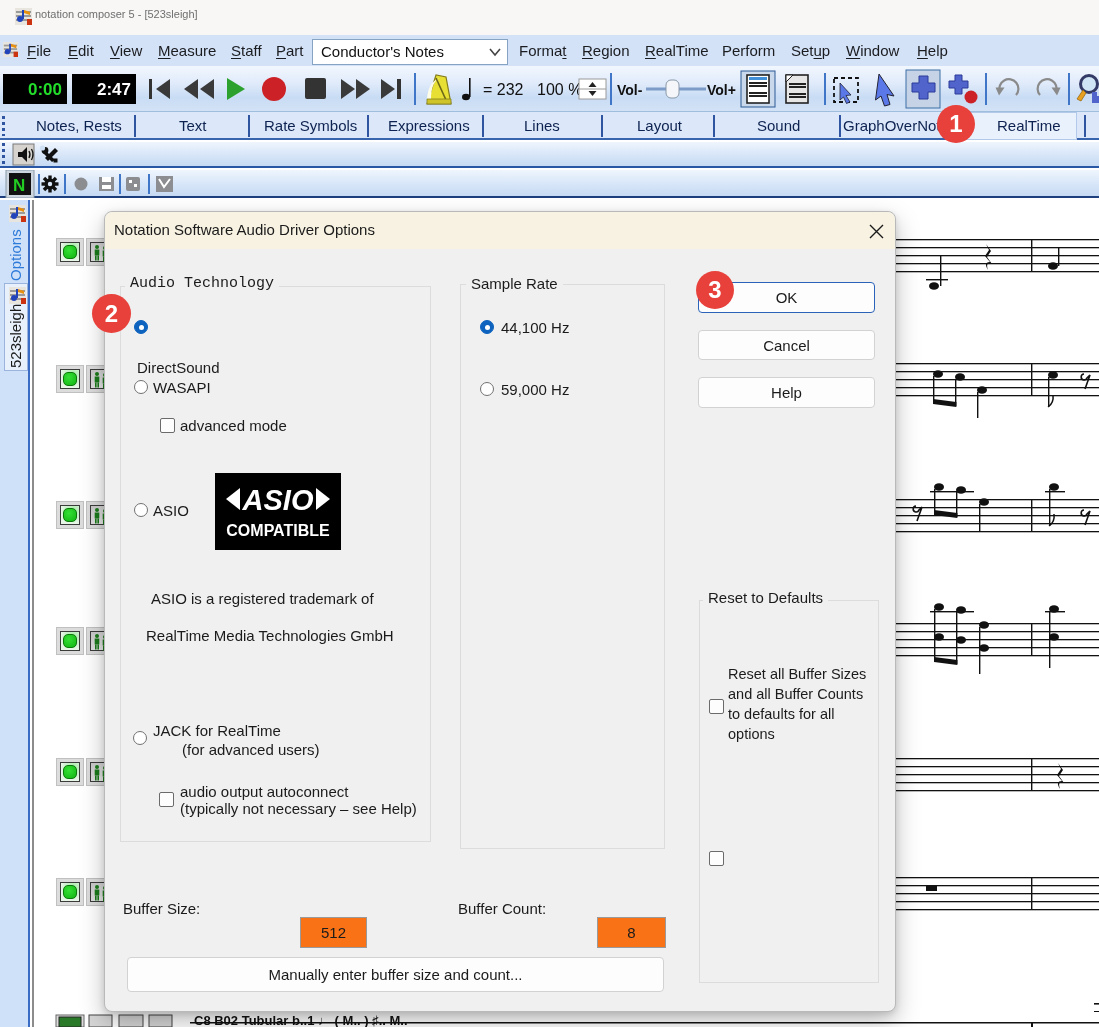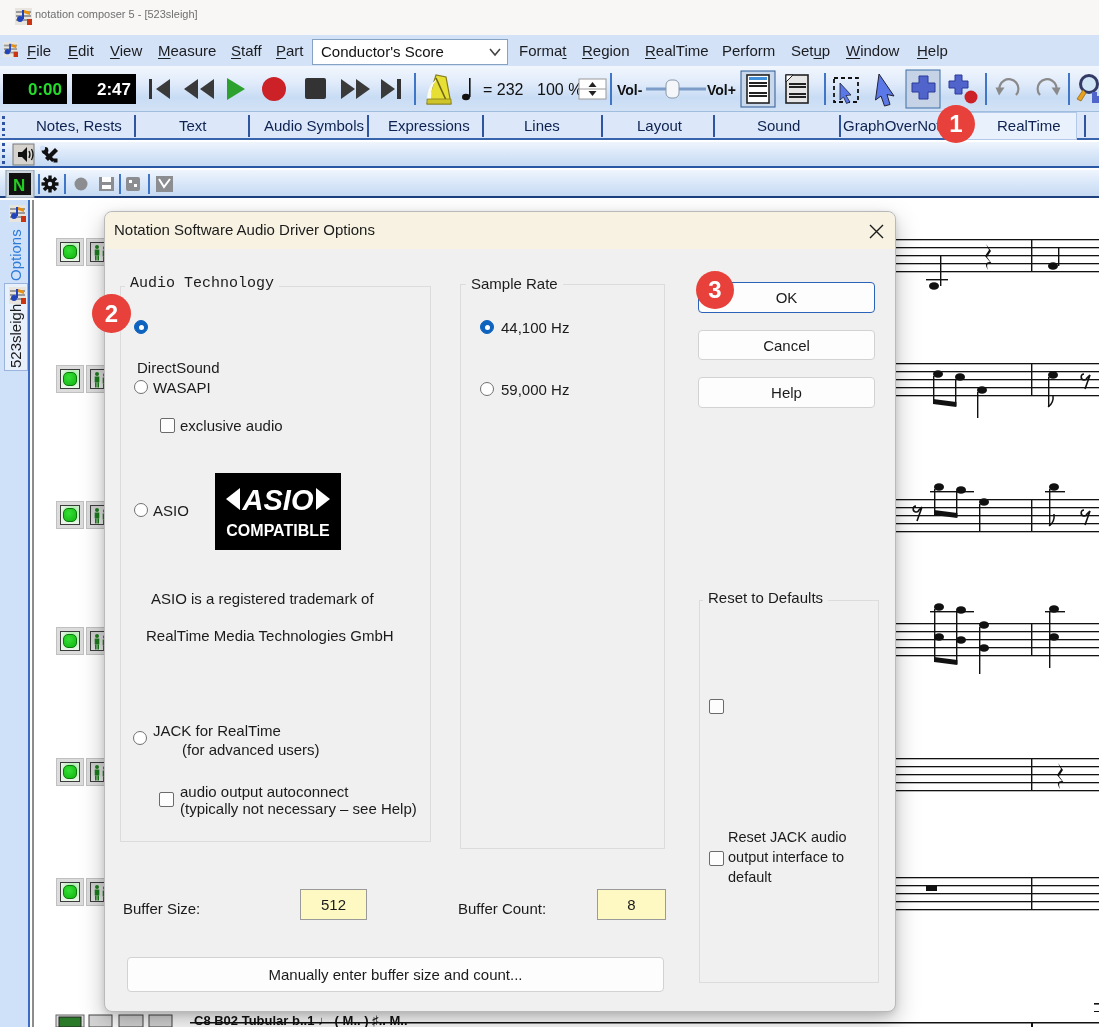--- a/index.html
+++ b/index.html
@@ -39,21 +39,21 @@
   #dlgtitle span { position:absolute; left:9px; top:9px; font-size:15px; color:#1b1b1b; }
   .grp { border:1px solid #dcdcdc; }
   .grplabel { position:absolute; background:#f0f0f0; padding:0 5px; font-size:15px; color:#1b1b1b; }
   .radio { width:14px; height:14px; border:1px solid #717171; border-radius:50%; background:#fff; }
   .radio.on { background:#0d63be; border-color:#0d63be; }
   .radio.on::after { content:""; position:absolute; left:3.5px; top:3.5px; width:5px; height:5px; border-radius:50%; background:#fff; }
   .check { width:15px; height:15px; border:1px solid #6b6b6b; border-radius:2px; background:#fdfdfd; }
   .dtext { font-size:15px; color:#1b1b1b; }
   .btn { background:#fdfdfd; border:1px solid #d2d2d2; border-radius:4px; font-size:15px; color:#1b1b1b;
          display:flex; align-items:center; justify-content:center; }
-  .tbox { background:#fef9c3; border:1px solid #9a9a9a; font-size:15px; color:#1b1b1b; display:flex; align-items:center; justify-content:center; }
+  .tbox { background:#f97316; border:1px solid #9a9a9a; font-size:15px; color:#1b1b1b; display:flex; align-items:center; justify-content:center;margin-top:28px; }
   
   .redc { border-radius:50%; background:#e8403a; color:#fff; font-size:24px; font-weight:bold;
           display:flex; align-items:center; justify-content:center; z-index:50; }
 </style>
 </head>
 <body>
 
   <div class="abs" id="titlebar"></div>
   <div class="abs" id="titletext">notation composer 5 - [523sleigh]</div>
   <svg class="abs" style="left:15px;top:8px" width="17" height="17" viewBox="0 0 17 17">
@@ -77,21 +77,21 @@
     <rect x="7" y="2" width="2" height="9" fill="#2244bb"></rect>
     <path d="M9 2 L15 4 L15 7 L9 5 Z" fill="#e89010"></path>
     <rect x="12" y="11" width="5" height="6" fill="#cc3311"></rect>
   </svg>
   <div class="abs menuitem" style="left:27px"><u>F</u>ile</div>
   <div class="abs menuitem" style="left:68px"><u>E</u>dit</div>
   <div class="abs menuitem" style="left:110px"><u>V</u>iew</div>
   <div class="abs menuitem" style="left:158px"><u>M</u>easure</div>
   <div class="abs menuitem" style="left:231px"><u>S</u>taff</div>
   <div class="abs menuitem" style="left:276px"><u>P</u>art</div>
-  <div class="abs" id="combo">Conductor's Score</div>
+  <div class="abs" id="combo">Conductor's Notes</div>
   <svg class="abs" style="left:488px;top:47px" width="14" height="10" viewBox="0 0 14 10">
     <path d="M2 2 L7 8 L12 2" stroke="#444" stroke-width="1.6" fill="none"></path>
   </svg>
   <div class="abs menuitem" style="left:519px">Forma<u>t</u></div>
   <div class="abs menuitem" style="left:582px"><u>R</u>egion</div>
   <div class="abs menuitem" style="left:645px"><u>R</u>ealTime</div>
   <div class="abs menuitem" style="left:722px">Perform</div>
   <div class="abs menuitem" style="left:791px">Set<u>u</u>p</div>
   <div class="abs menuitem" style="left:846px"><u>W</u>indow</div>
   <div class="abs menuitem" style="left:917px"><u>H</u>elp</div>
@@ -173,21 +173,21 @@
 
     <circle cx="1089" cy="18" r="8.5" fill="#cfe4f5" stroke="#333a66" stroke-width="3"></circle>
     <path d="M1083 24 L1077 33 L1081 35 L1086 27 Z" fill="#e8a020" stroke="#9a6a10" stroke-width="0.8"></path>
     <path d="M1092 26 L1097 26 L1097 30 L1099 30 L1099 37 L1092 37 Z" fill="#5064cc"></path>
   </svg>
 
   <div class="abs" id="tabrow"></div>
   <div class="abs" style="left:963px;top:112px;width:114px;height:28px;background:#e9f1fc;border:1px solid #b3c9e9;"></div>
   <div class="abs tab" style="left:36px">Notes, Rests</div>
   <div class="abs tab" style="left:179px">Text</div>
-  <div class="abs tab" style="left:264px">Audio Symbols</div>
+  <div class="abs tab" style="left:264px">Rate Symbols</div>
   <div class="abs tab" style="left:388px">Expressions</div>
   <div class="abs tab" style="left:524px">Lines</div>
   <div class="abs tab" style="left:637px">Layout</div>
   <div class="abs tab" style="left:757px">Sound</div>
   <div class="abs tab" style="left:843px">GraphOverNot</div>
   <div class="abs tab" style="left:997px">RealTime</div>
   <div class="abs tabsep" style="left:134px"></div>
   <div class="abs tabsep" style="left:248px"></div>
   <div class="abs tabsep" style="left:367px"></div>
   <div class="abs tabsep" style="left:482px"></div>
@@ -490,21 +490,21 @@
       <path d="M2 2 L15 15 M15 2 L2 15" stroke="#1b1b1b" stroke-width="1.4"></path>
     </svg>
 
     <div class="abs grp" style="left:15px;top:74px;width:311px;height:556px;"></div>
     <div class="grplabel" style="left:20px;top:63px;font-family:Liberation Mono, monospace;">Audio Technology</div>
     <div class="abs radio on" style="left:29px;top:108px;"></div>
     <div class="abs dtext" style="left:32px;top:107px;margin-top:40px;">DirectSound</div>
     <div class="abs radio" style="left:29px;top:168px;"></div>
     <div class="abs dtext" style="left:48px;top:167px;">WASAPI</div>
     <div class="abs check" style="left:55px;top:206px;"></div>
-    <div class="abs dtext" style="left:75px;top:205px;">exclusive audio</div>
+    <div class="abs dtext" style="left:75px;top:205px;">advanced mode</div>
     <div class="abs radio" style="left:29px;top:291px;"></div>
     <div class="abs dtext" style="left:48px;top:290px;">ASIO</div>
 
     <div class="abs" style="left:110px;top:261px;width:126px;height:77px;background:#000;"></div>
     <svg class="abs" style="left:110px;top:261px" width="126" height="77" viewBox="0 0 126 77">
       <path d="M11 26 L25 15 L25 37 Z" fill="#fff"></path>
       <text x="63" y="37" font-size="29" font-weight="bold" font-style="italic" fill="#fff" text-anchor="middle" font-family="Liberation Sans">ASIO</text>
       <path d="M115 26 L101 15 L101 37 Z" fill="#fff"></path>
       <text x="63" y="63" font-size="16" font-weight="bold" fill="#fff" text-anchor="middle" font-family="Liberation Sans">COMPATIBLE</text>
     </svg>
@@ -527,21 +527,21 @@
     <div class="abs dtext" style="left:353px;top:688px;">Buffer Count:</div>
     <div class="abs tbox" style="left:492px;top:677px;width:69px;height:31px;">8</div>
 
     <div class="abs btn" style="left:593px;top:118px;width:177px;height:30px;">Cancel</div>
     <div class="abs btn" style="left:593px;top:70px;width:177px;height:31px;border:1.5px solid #2b63b8;">OK</div>
     <div class="abs btn" style="left:593px;top:165px;width:177px;height:31px;">Help</div>
 
     <div class="abs grp" style="left:594px;top:388px;width:180px;height:383px;"></div>
     <div class="grplabel" style="left:598px;top:377px;">Reset to Defaults</div>
     <div class="abs check" style="left:604px;top:487px;"></div>
+    <div class="abs dtext" style="left:623px;top:452px;width:150px;font-size:14.5px;line-height:20px;">Reset all Buffer Sizes and all Buffer Counts to defaults for all options</div>
     <div class="abs check" style="left:604px;top:639px;"></div>
-    <div class="abs dtext" style="left:623px;top:615px;width:140px;font-size:14.5px;line-height:20px;">Reset JACK audio output interface to default</div>
 
     <div class="abs btn" style="left:22px;top:745px;width:537px;height:35px;">Manually enter buffer size and count...</div>
   </div>
 
   <div class="abs redc" style="left:937px;top:105px;width:38px;height:38px;">1</div>
   <div class="abs redc" style="left:92px;top:294px;width:39px;height:39px;">2</div>
   <div class="abs redc" style="left:696px;top:271px;width:38px;height:38px;">3</div>
 
 </body></html>

